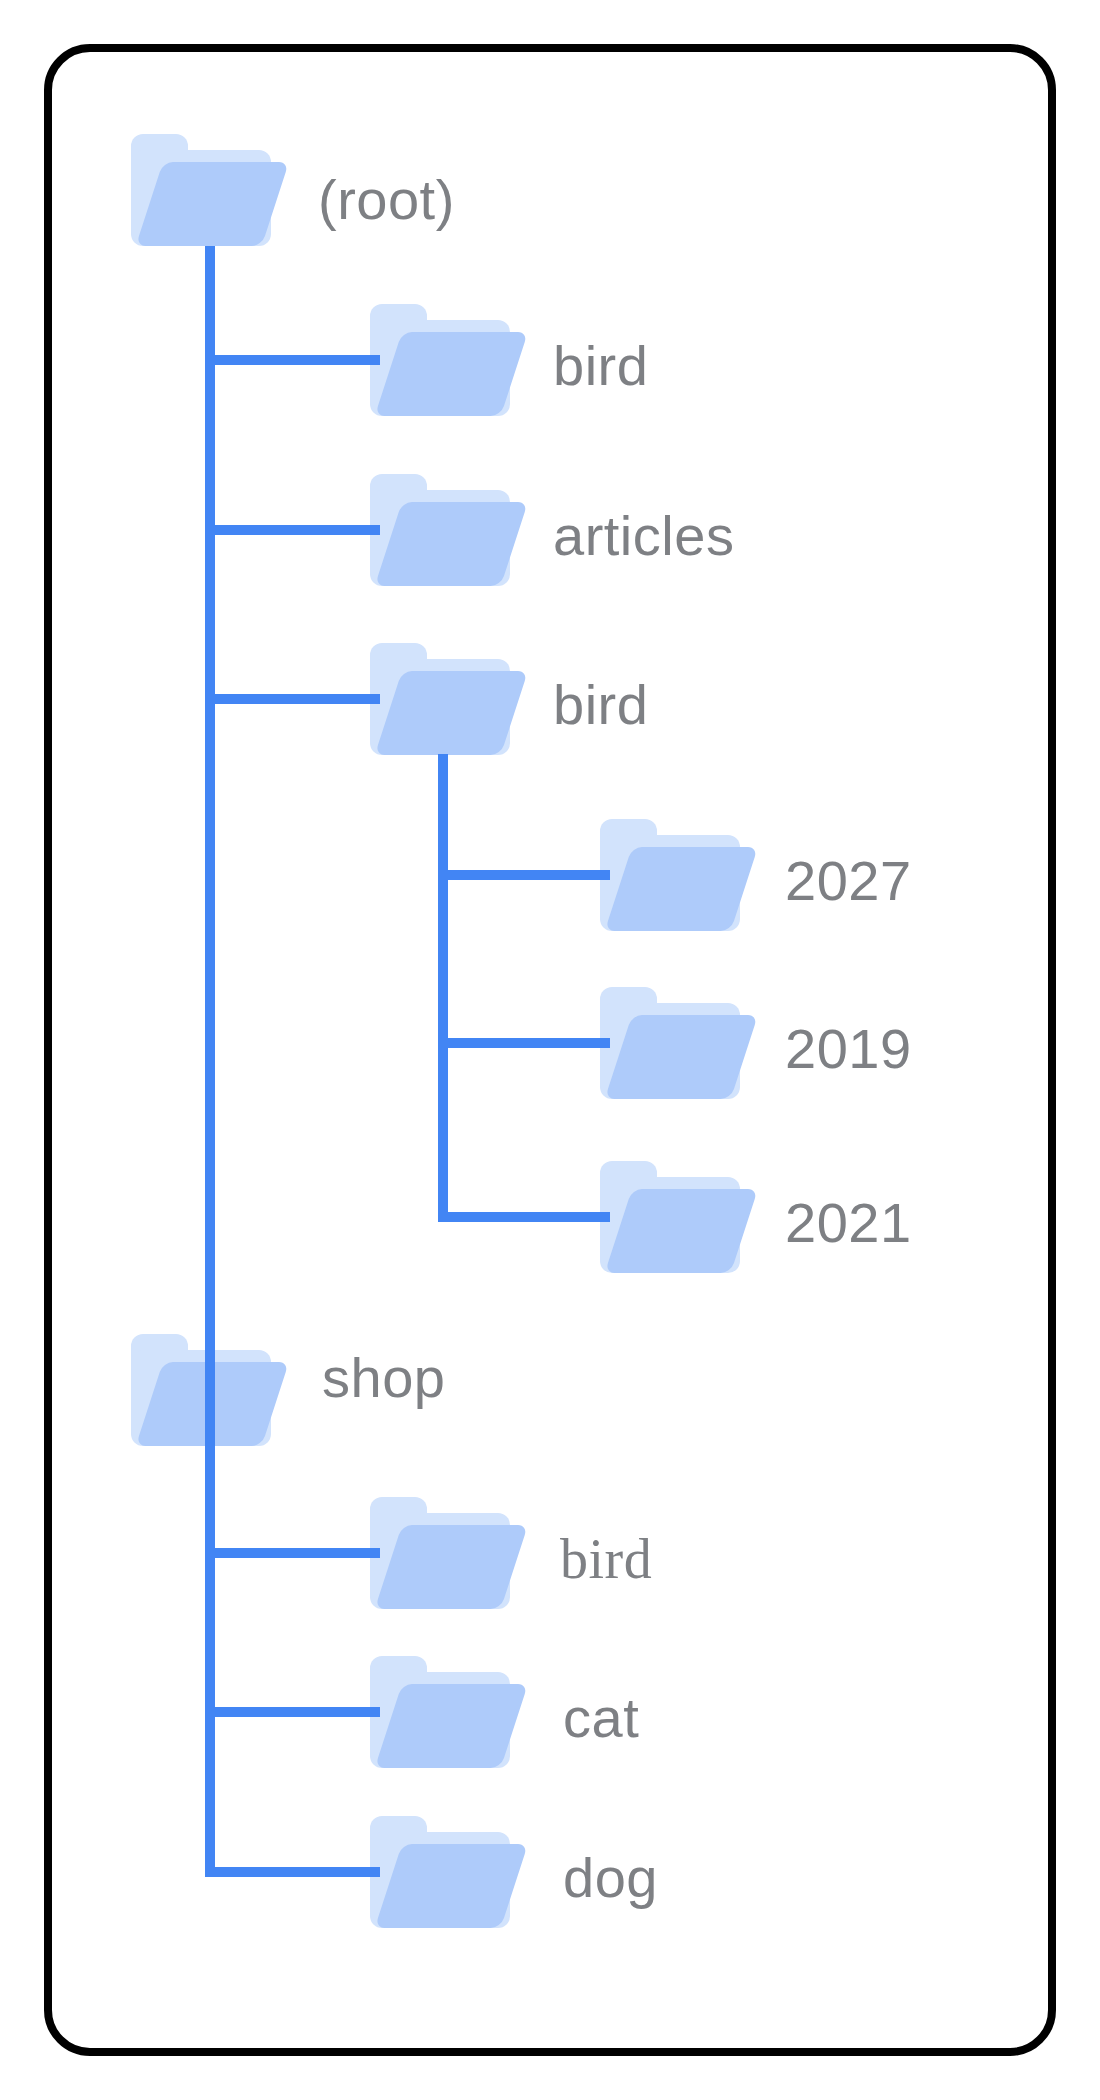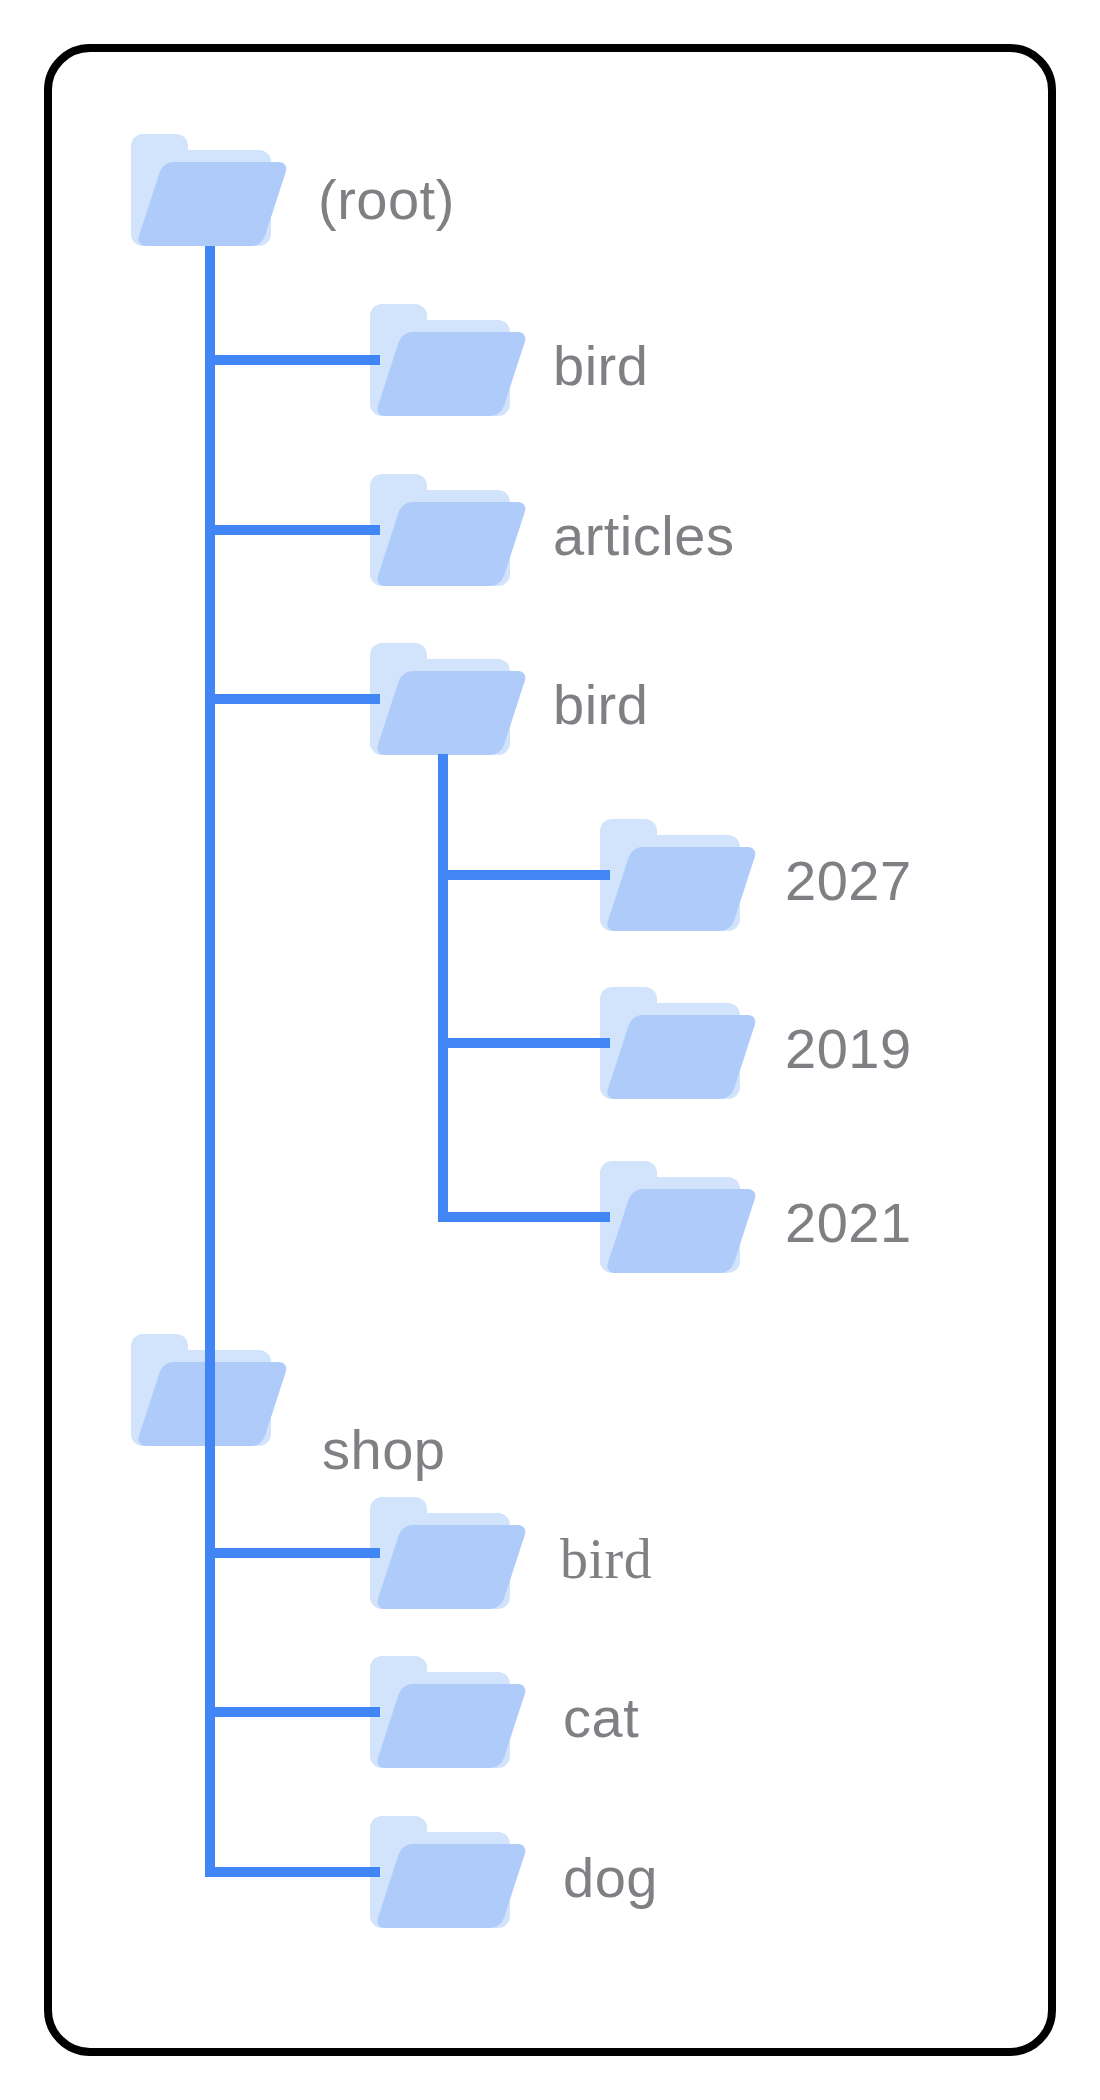--- a/index.html
+++ b/index.html
@@ -89,21 +89,21 @@
         <div class="tab"></div>
         <div class="back"></div>
         <div class="front"></div>
       </div>
       <div class="label" style="left: 785px; top: 1201px;">2021</div>
       <div class="folder" style="left: 131px; top: 1334px;">
         <div class="tab"></div>
         <div class="back"></div>
         <div class="front"></div>
       </div>
-      <div class="label" style="left: 322px; top: 1428px;">shop</div>
+      <div class="label" style="left: 322px; top: 1356px;">shop</div>
       <div class="folder" style="left: 370px; top: 1497px;">
         <div class="tab"></div>
         <div class="back"></div>
         <div class="front"></div>
       </div>
       <div class="label" style="left: 560px; top: 1537px; font-family: Liberation Serif, serif;">bird</div>
       <div class="folder" style="left: 370px; top: 1656px;">
         <div class="tab"></div>
         <div class="back"></div>
         <div class="front"></div>

